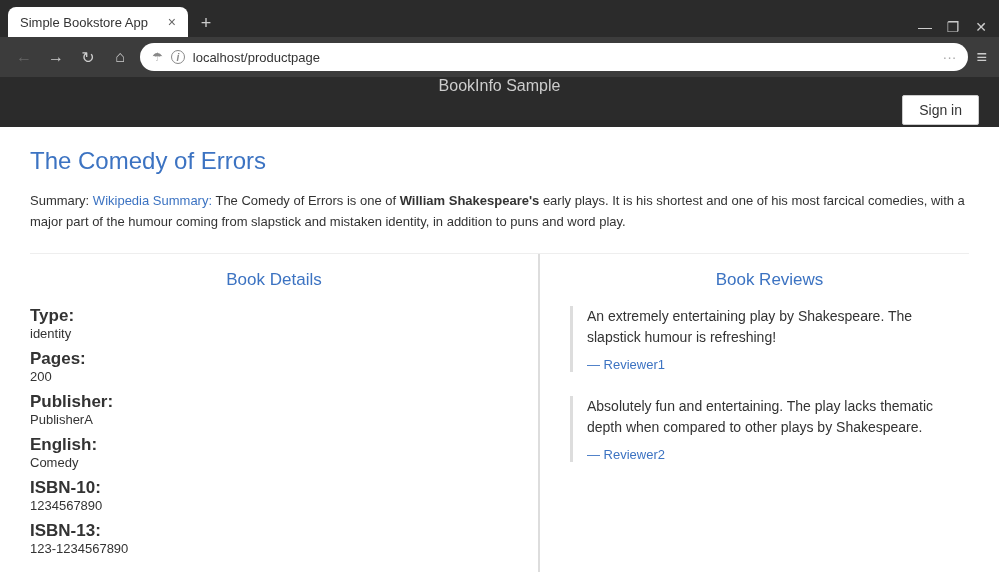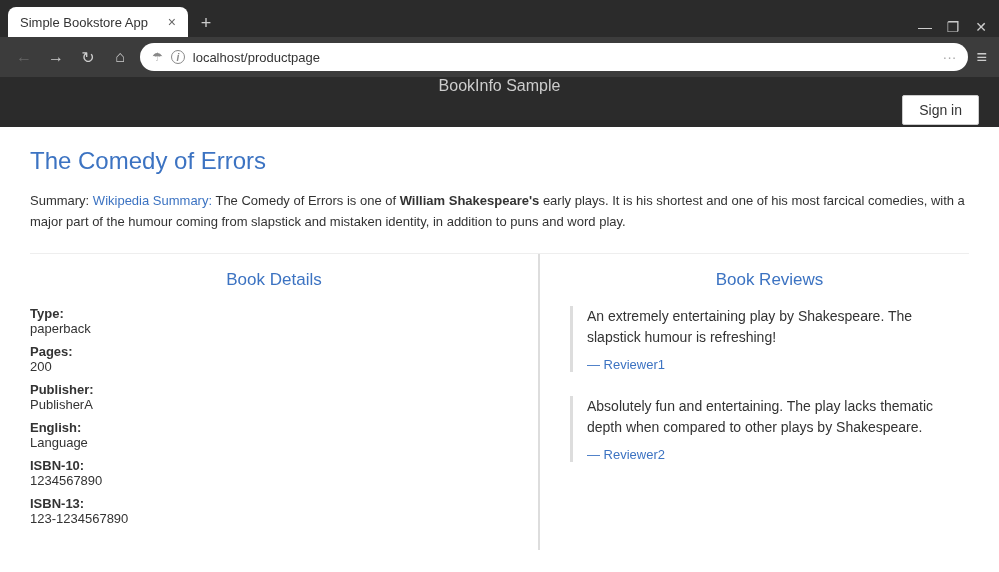--- a/index.html
+++ b/index.html
@@ -175,21 +175,21 @@
       padding: 16px 0 16px 30px;
     }
     .col-heading {
       color: #3c73c2;
       font-size: 17px;
       font-weight: normal;
       margin-bottom: 16px;
       text-align: center;
     }
 
-    .detail-label { font-weight: bold; font-size: 13px; color: #333; }
+    .detail-label { font-weight: bold; font-size: 17px; color: #333; }
     .detail-value { font-size: 13px; color: #333; margin-bottom: 8px; }
 
     .review-item {
       border-left: 3px solid #ddd;
       padding-left: 14px;
       margin-bottom: 24px;
     }
     .review-text {
       font-size: 14px;
       color: #333;
@@ -248,30 +248,30 @@
     <span class="bold">William Shakespeare's</span>
     <span> early plays. It is his shortest and one of his most farcical comedies, with a major part of the humour coming from slapstick and mistaken identity, in addition to puns and word play.</span>
   </p>
 
   <div class="two-col">
 
     <div class="col-details">
       <h2 class="col-heading">Book Details</h2>
 
       <div class="detail-label">Type:</div>
-      <div class="detail-value">paperback</div>
+      <div class="detail-value">identity</div>
 
       <div class="detail-label">Pages:</div>
       <div class="detail-value">200</div>
 
       <div class="detail-label">Publisher:</div>
       <div class="detail-value">PublisherA</div>
 
       <div class="detail-label">English:</div>
-      <div class="detail-value">Language</div>
+      <div class="detail-value">Comedy</div>
 
       <div class="detail-label">ISBN-10:</div>
       <div class="detail-value">1234567890</div>
 
       <div class="detail-label">ISBN-13:</div>
       <div class="detail-value">123-1234567890</div>
     </div>
 
     <div class="col-reviews">
       <h2 class="col-heading">Book Reviews</h2>

